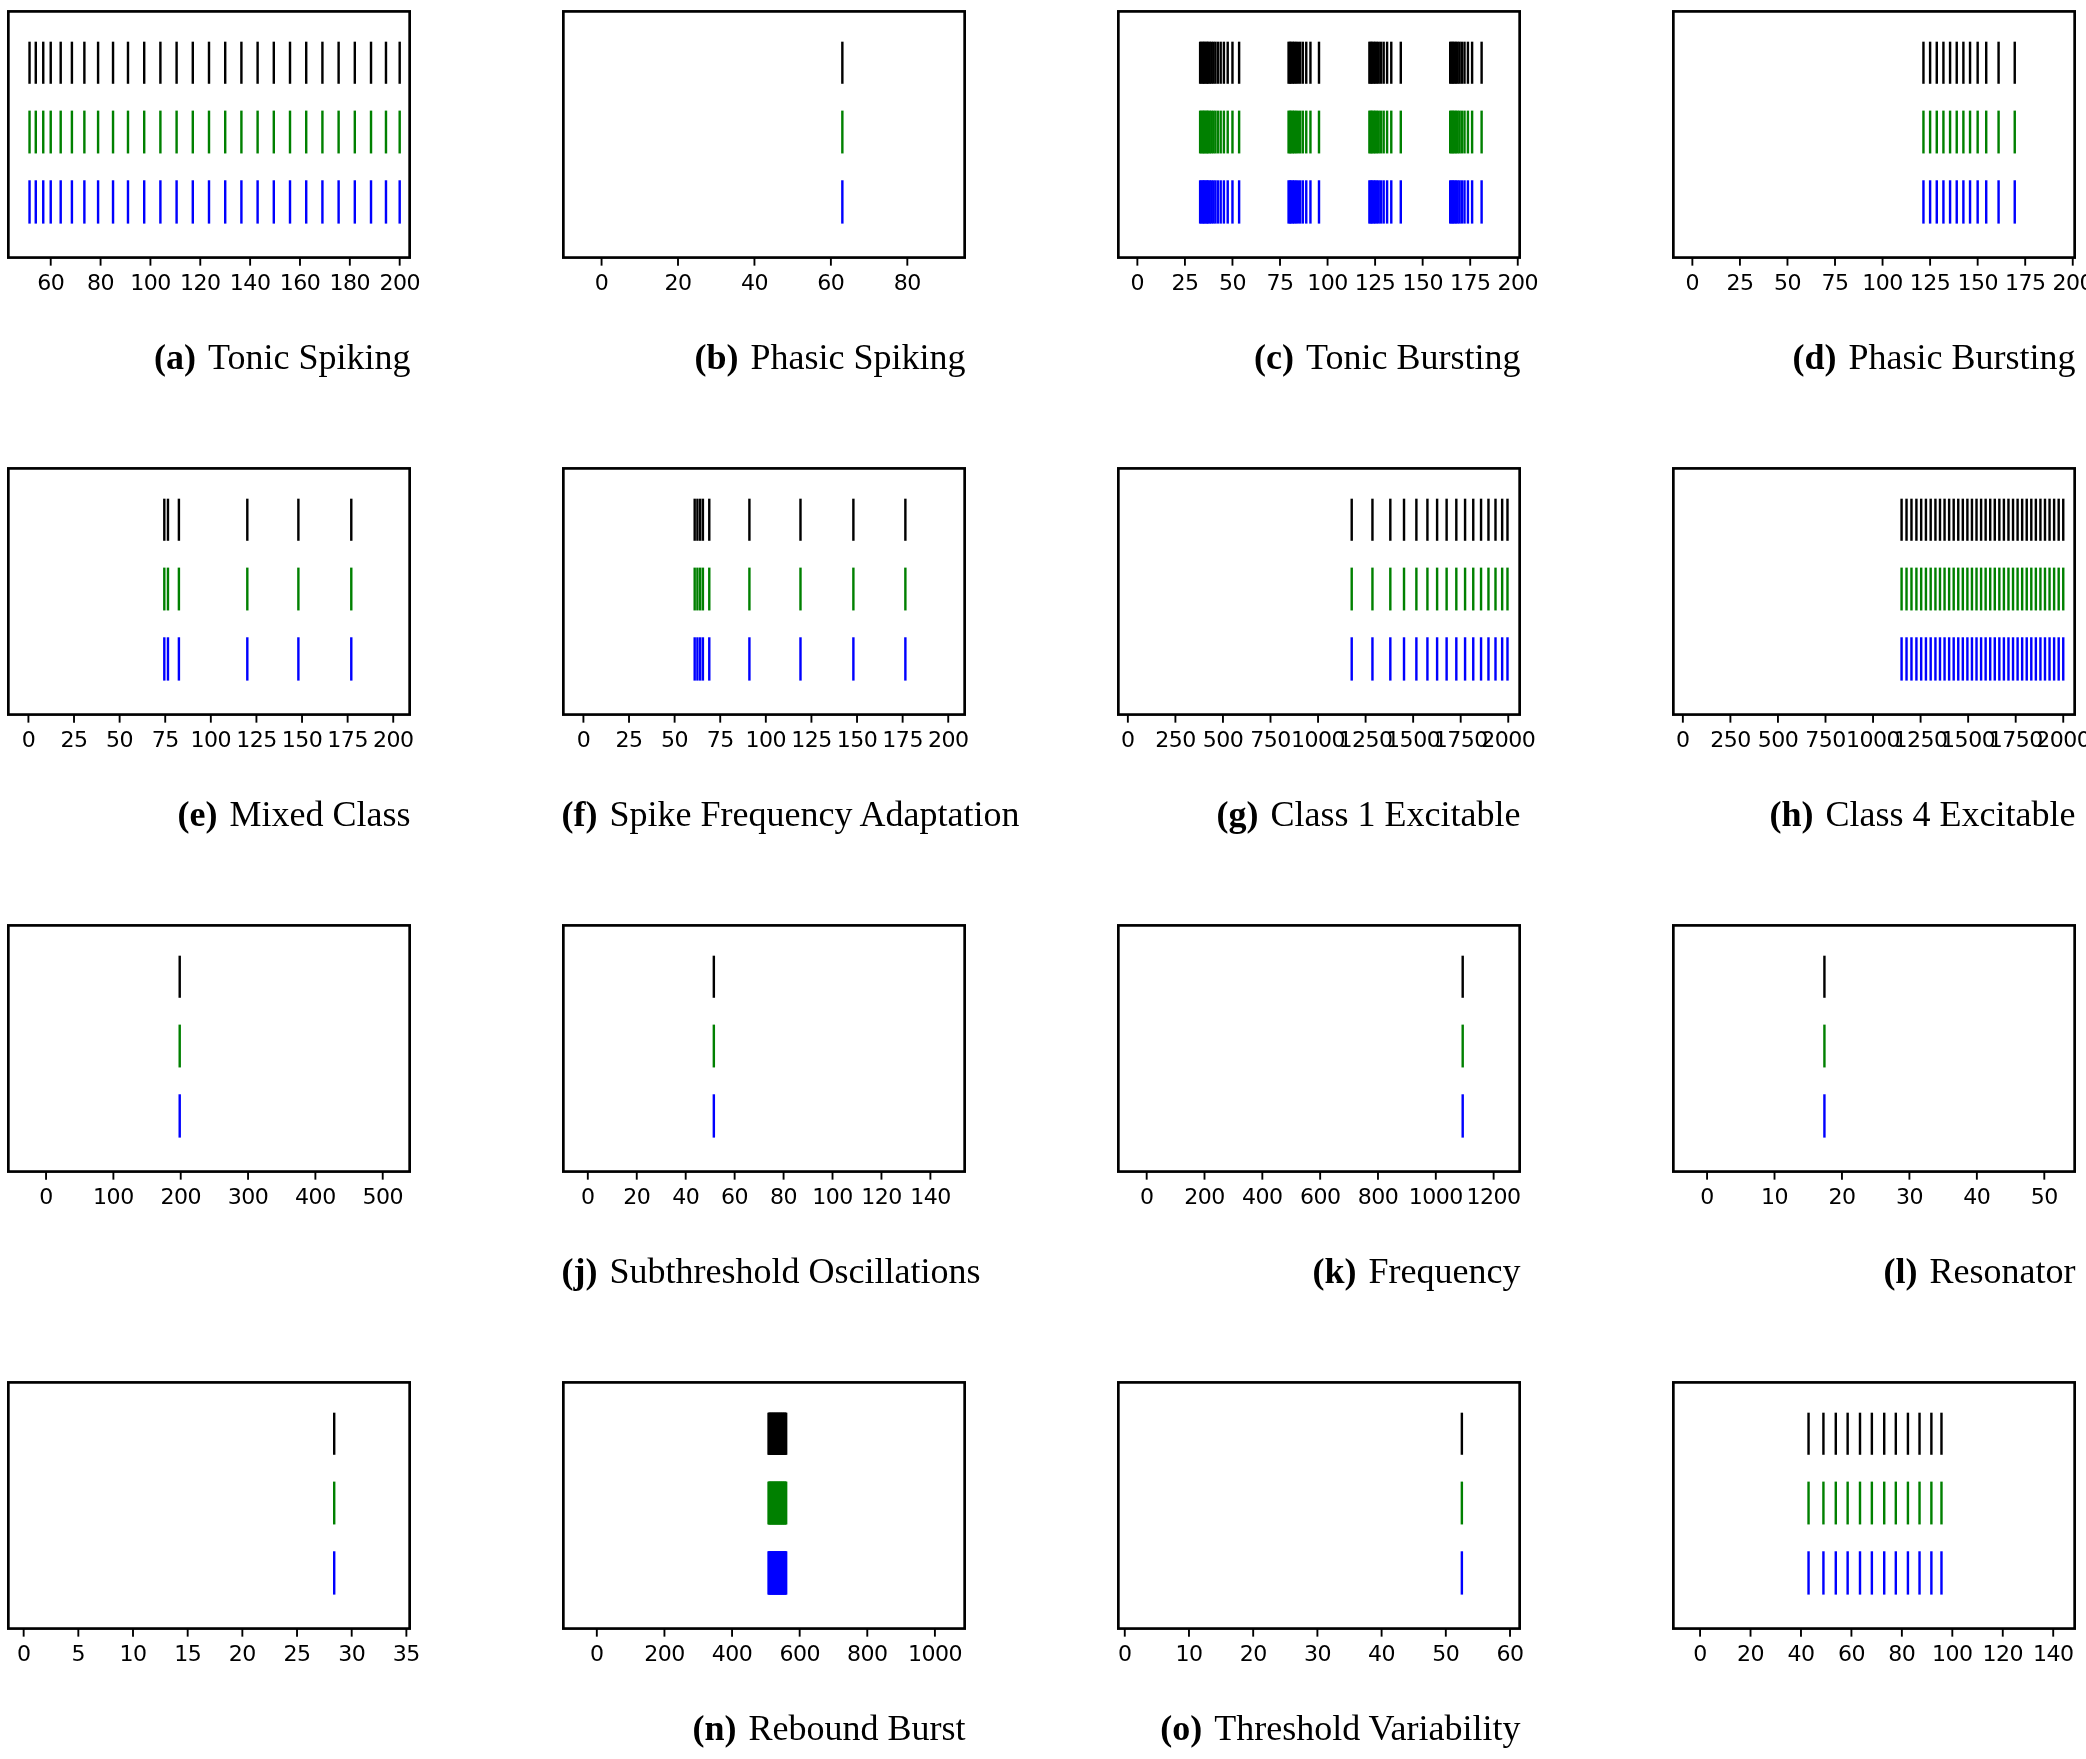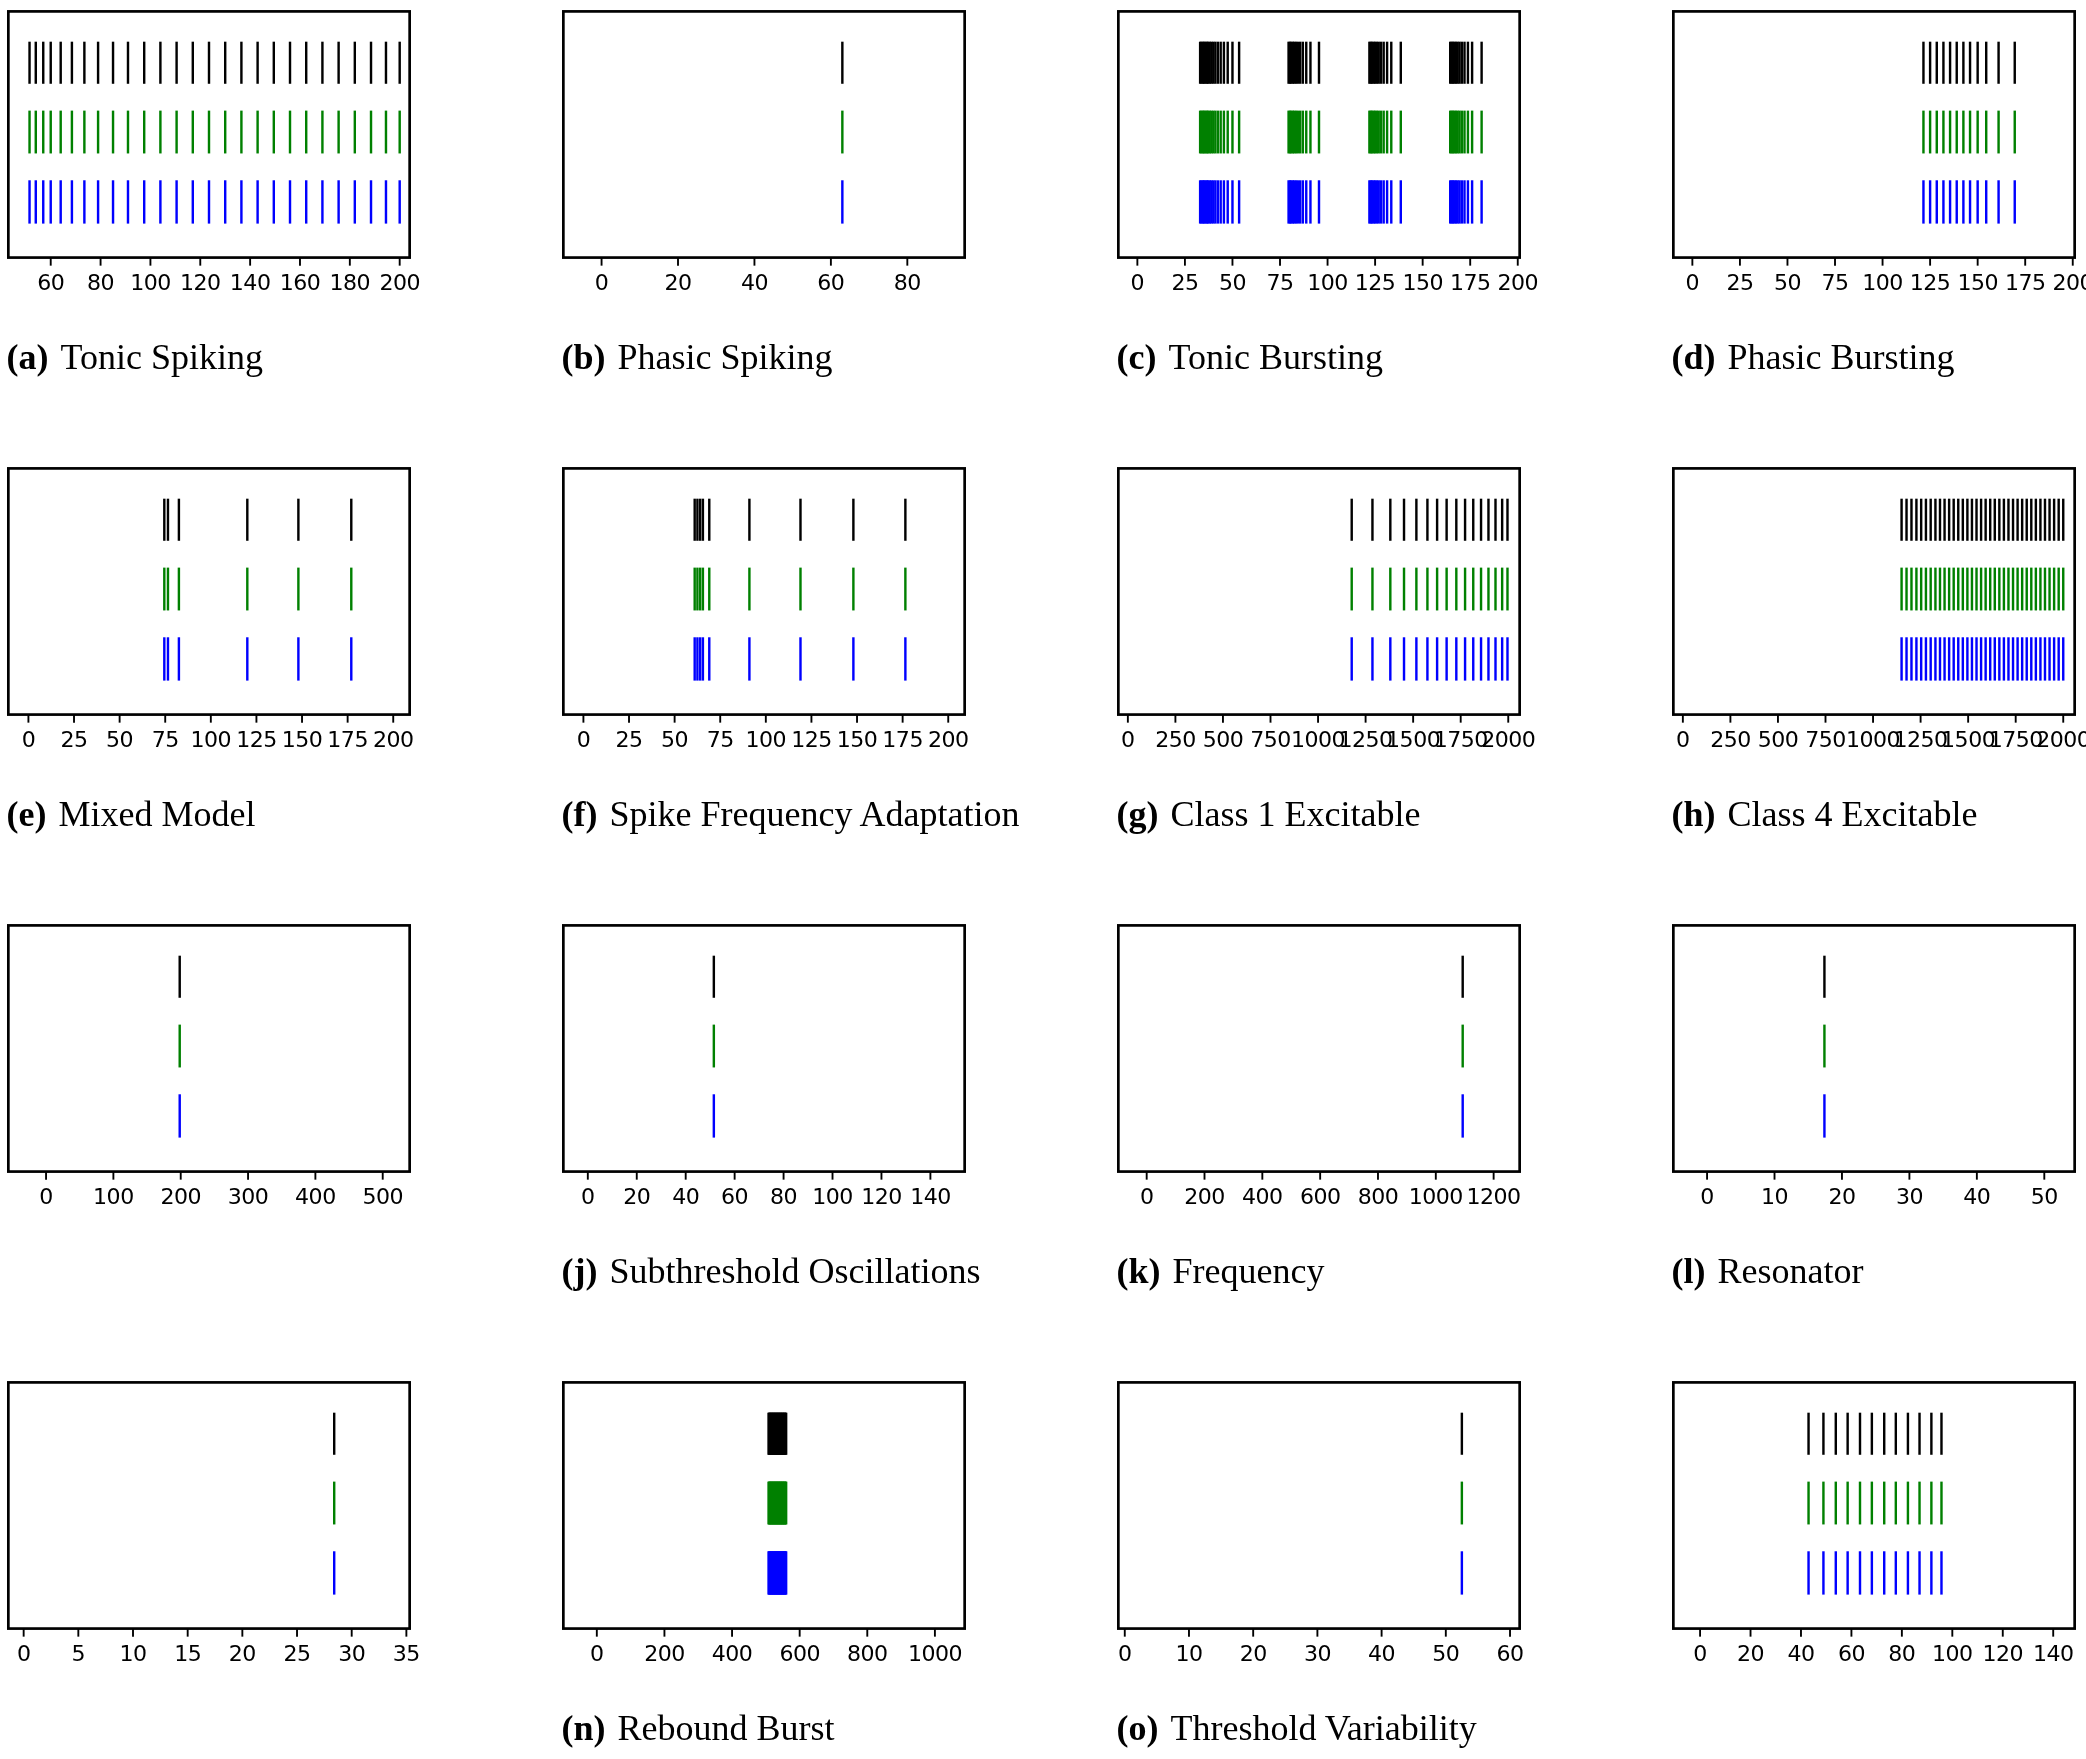--- a/index.html
+++ b/index.html
@@ -17,21 +17,21 @@
   .plotbox { fill:#ffffff; stroke:#000000; stroke-width:5; }
   .tickline { stroke:#000000; stroke-width:3.5; }
   .ticklabel {
     font-family:"DejaVu Sans","Liberation Sans",sans-serif;
     font-size:41px;
     letter-spacing:-1px;
     fill:#000000;
   }
   .caption {
     margin-top:35px;
-    text-align:left;
+    text-align:right;
     font-family:"Liberation Serif", serif;
     font-size:36px;
     color:#000000;
     white-space:nowrap;
   }
   .cap-b { font-weight:bold; }
   .cap-t { margin-left:12px; }
 </style>
 </head>
 <body>
@@ -475,21 +475,21 @@
           <line class="tickline" x1="463.04545454545456" y1="459.5" x2="463.04545454545456" y2="474.5"></line>
           <text class="ticklabel" x="463.04545454545456" y="520" text-anchor="middle">125</text>
           <line class="tickline" x1="547.7045454545455" y1="459.5" x2="547.7045454545455" y2="474.5"></line>
           <text class="ticklabel" x="547.7045454545455" y="520" text-anchor="middle">150</text>
           <line class="tickline" x1="632.3636363636364" y1="459.5" x2="632.3636363636364" y2="474.5"></line>
           <text class="ticklabel" x="632.3636363636364" y="520" text-anchor="middle">175</text>
           <line class="tickline" x1="717.0227272727273" y1="459.5" x2="717.0227272727273" y2="474.5"></line>
           <text class="ticklabel" x="717.0227272727273" y="520" text-anchor="middle">200</text>
         </g>
       </svg>
-      <div class="caption"><span class="cap-b">(e)</span><span class="cap-t">Mixed Model</span></div>
+      <div class="caption"><span class="cap-b">(e)</span><span class="cap-t">Mixed Class</span></div>
     </div>
     <div class="cell">
       <svg width="404" height="291" viewBox="0 0 750 540">
         <rect class="plotbox" x="2.5" y="2.5" width="745" height="457"></rect>
         <g>
           <line x1="246.3181818181818" y1="58.711" x2="246.3181818181818" y2="136.858" stroke="#000000" stroke-width="4.5"></line>
           <line x1="251.39772727272728" y1="58.711" x2="251.39772727272728" y2="136.858" stroke="#000000" stroke-width="4.5"></line>
           <line x1="256.47727272727275" y1="58.711" x2="256.47727272727275" y2="136.858" stroke="#000000" stroke-width="4.5"></line>
           <line x1="261.5568181818182" y1="58.711" x2="261.5568181818182" y2="136.858" stroke="#000000" stroke-width="4.5"></line>
           <line x1="273.40909090909093" y1="58.711" x2="273.40909090909093" y2="136.858" stroke="#000000" stroke-width="4.5"></line>

